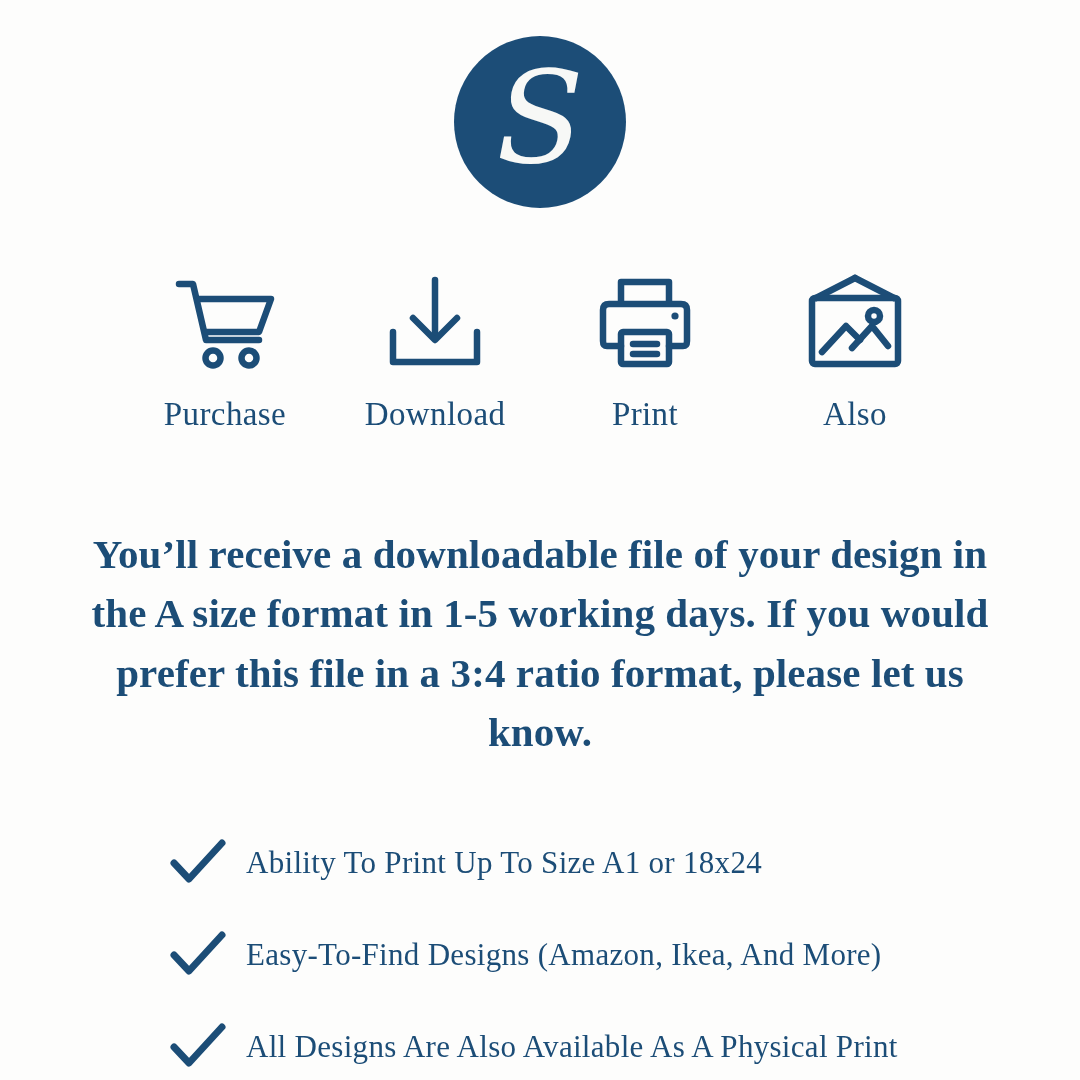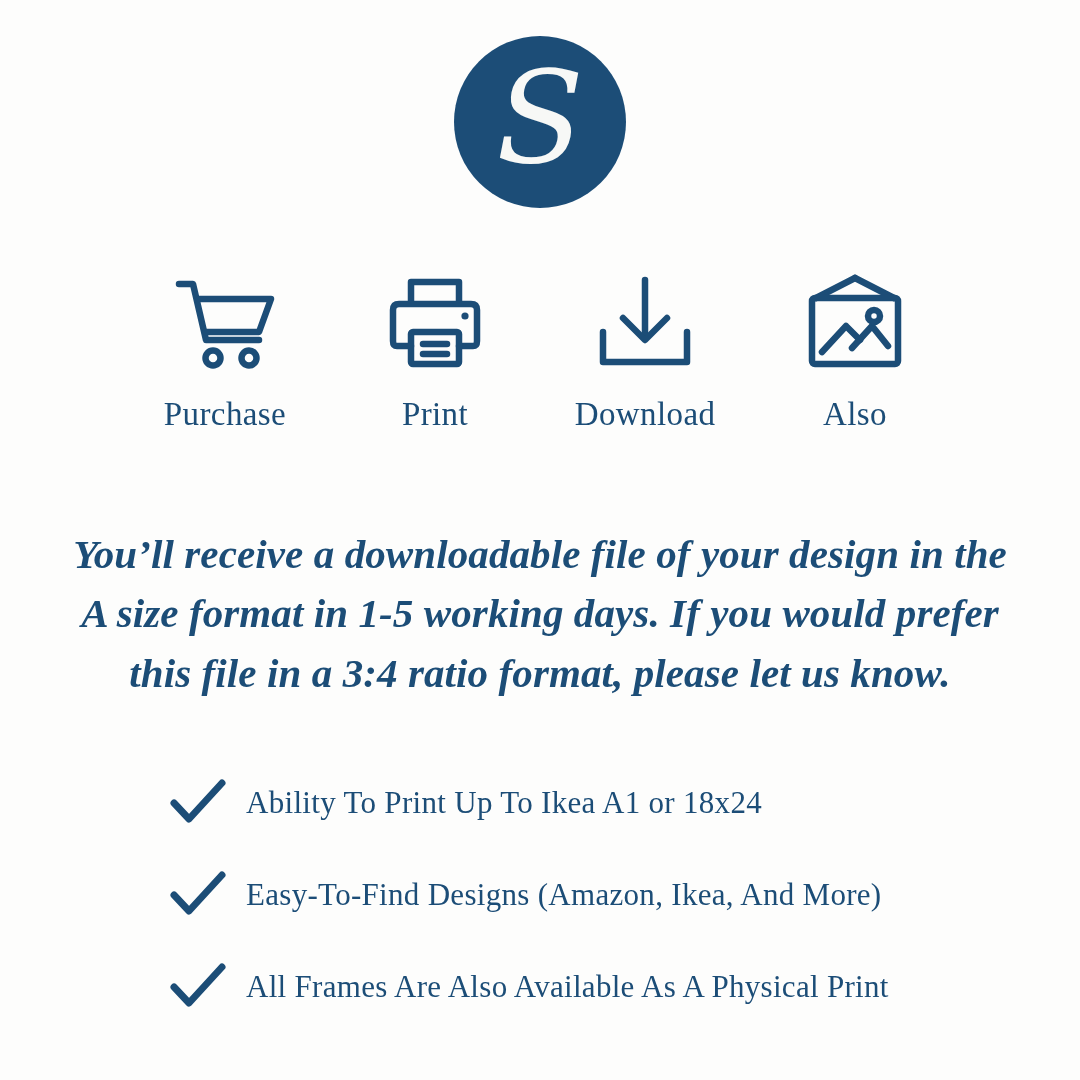--- a/index.html
+++ b/index.html
@@ -85,21 +85,20 @@
   .headline {
     margin-top: 92px;
     width: 940px;
     text-align: center;
     font-family: "Liberation Serif", serif;
     font-weight: bold;
     font-size: 41px;
     line-height: 1.45;
     color: #1c4d77;
     letter-spacing: 0.1px;
-    font-style: italic;
   }
 
   
   .bullets {
     margin-top: 74px;
     width: 820px;
     margin-left: 40px;
     display: flex;
     flex-direction: column;
     gap: 40px;
@@ -138,49 +137,49 @@
     <div class="step">
       <div class="step-icon">
         <svg width="104" height="96" viewBox="0 0 104 96" fill="none" stroke="#1c4d77" stroke-width="6.5" stroke-linecap="round" stroke-linejoin="round">
           <path d="M6 10 L20 10 L33 66 L86 66"></path>
           <path d="M26 25 L98 25 L86 58 L32 58"></path>
           <circle cx="40" cy="84" r="7.5"></circle>
           <circle cx="76" cy="84" r="7.5"></circle>
         </svg>
       </div>
       <div class="step-label">Purchase</div>
+    </div>
+
+    <div class="step">
+      <div class="step-icon">
+        <svg width="100" height="96" viewBox="0 0 100 96" fill="none" stroke="#1c4d77" stroke-width="6.5" stroke-linecap="round" stroke-linejoin="round">
+          <path d="M50 6 L50 64"></path>
+          <path d="M28 44 L50 66 L72 44"></path>
+          <path d="M8 58 L8 88 L92 88 L92 58"></path>
+        </svg>
+      </div>
+      <div class="step-label">Download</div>
     </div>
 
     <div class="step">
       <div class="step-icon">
         <svg width="96" height="96" viewBox="0 0 96 96" fill="none" stroke="#1c4d77" stroke-width="6.5" stroke-linecap="round" stroke-linejoin="round">
           <path d="M24 28 L24 8 L72 8 L72 28"></path>
           <path d="M24 72 L10 72 C7 72 6 70 6 67 L6 36 C6 32 8 30 12 30 L84 30 C88 30 90 32 90 36 L90 67 C90 70 89 72 86 72 L72 72"></path>
           <rect x="24" y="58" width="48" height="32" rx="2"></rect>
           <path d="M36 70 L60 70"></path>
           <path d="M36 80 L60 80"></path>
           <circle cx="78" cy="42" r="3.6" fill="#1c4d77" stroke="none"></circle>
         </svg>
       </div>
       <div class="step-label">Print</div>
     </div>
 
     <div class="step">
       <div class="step-icon">
-        <svg width="100" height="96" viewBox="0 0 100 96" fill="none" stroke="#1c4d77" stroke-width="6.5" stroke-linecap="round" stroke-linejoin="round">
-          <path d="M50 6 L50 64"></path>
-          <path d="M28 44 L50 66 L72 44"></path>
-          <path d="M8 58 L8 88 L92 88 L92 58"></path>
-        </svg>
-      </div>
-      <div class="step-label">Download</div>
-    </div>
-
-    <div class="step">
-      <div class="step-icon">
         <svg width="106" height="96" viewBox="0 0 106 96" fill="none" stroke="#1c4d77" stroke-width="6.5" stroke-linecap="round" stroke-linejoin="round">
           <path d="M53 4 L14 24"></path>
           <path d="M53 4 L92 24"></path>
           <rect x="10" y="24" width="86" height="66" rx="3"></rect>
           <path d="M20 78 L44 52 L58 66"></path>
           <path d="M50 74 L70 52 L86 72"></path>
           <circle cx="72" cy="42" r="6"></circle>
         </svg>
       </div>
       <div class="step-label">Also</div>
@@ -191,36 +190,36 @@
   <div class="headline">You’ll receive a downloadable file of your design in the A size format in 1-5 working days. If you would prefer this file in a 3:4 ratio format, please let us know.</div>
 
   <div class="bullets">
 
     <div class="bullet">
       <span class="check">
         <svg width="58" height="52" viewBox="0 0 58 52" fill="none" stroke="#1c4d77" stroke-width="7" stroke-linecap="round" stroke-linejoin="round">
           <path d="M5 26 L20 42 L53 6"></path>
         </svg>
       </span>
-      <span class="bullet-text">Ability To Print Up To Ikea A1 or 18x24</span>
+      <span class="bullet-text">Ability To Print Up To Size A1 or 18x24</span>
     </div>
 
     <div class="bullet">
       <span class="check">
         <svg width="58" height="52" viewBox="0 0 58 52" fill="none" stroke="#1c4d77" stroke-width="7" stroke-linecap="round" stroke-linejoin="round">
           <path d="M5 26 L20 42 L53 6"></path>
         </svg>
       </span>
       <span class="bullet-text">Easy-To-Find Designs (Amazon, Ikea, And More)</span>
     </div>
 
     <div class="bullet">
       <span class="check">
         <svg width="58" height="52" viewBox="0 0 58 52" fill="none" stroke="#1c4d77" stroke-width="7" stroke-linecap="round" stroke-linejoin="round">
           <path d="M5 26 L20 42 L53 6"></path>
         </svg>
       </span>
-      <span class="bullet-text">All Frames Are Also Available As A Physical Print</span>
+      <span class="bullet-text">All Designs Are Also Available As A Physical Print</span>
     </div>
 
   </div>
 
 </div>
 
 </body></html>

